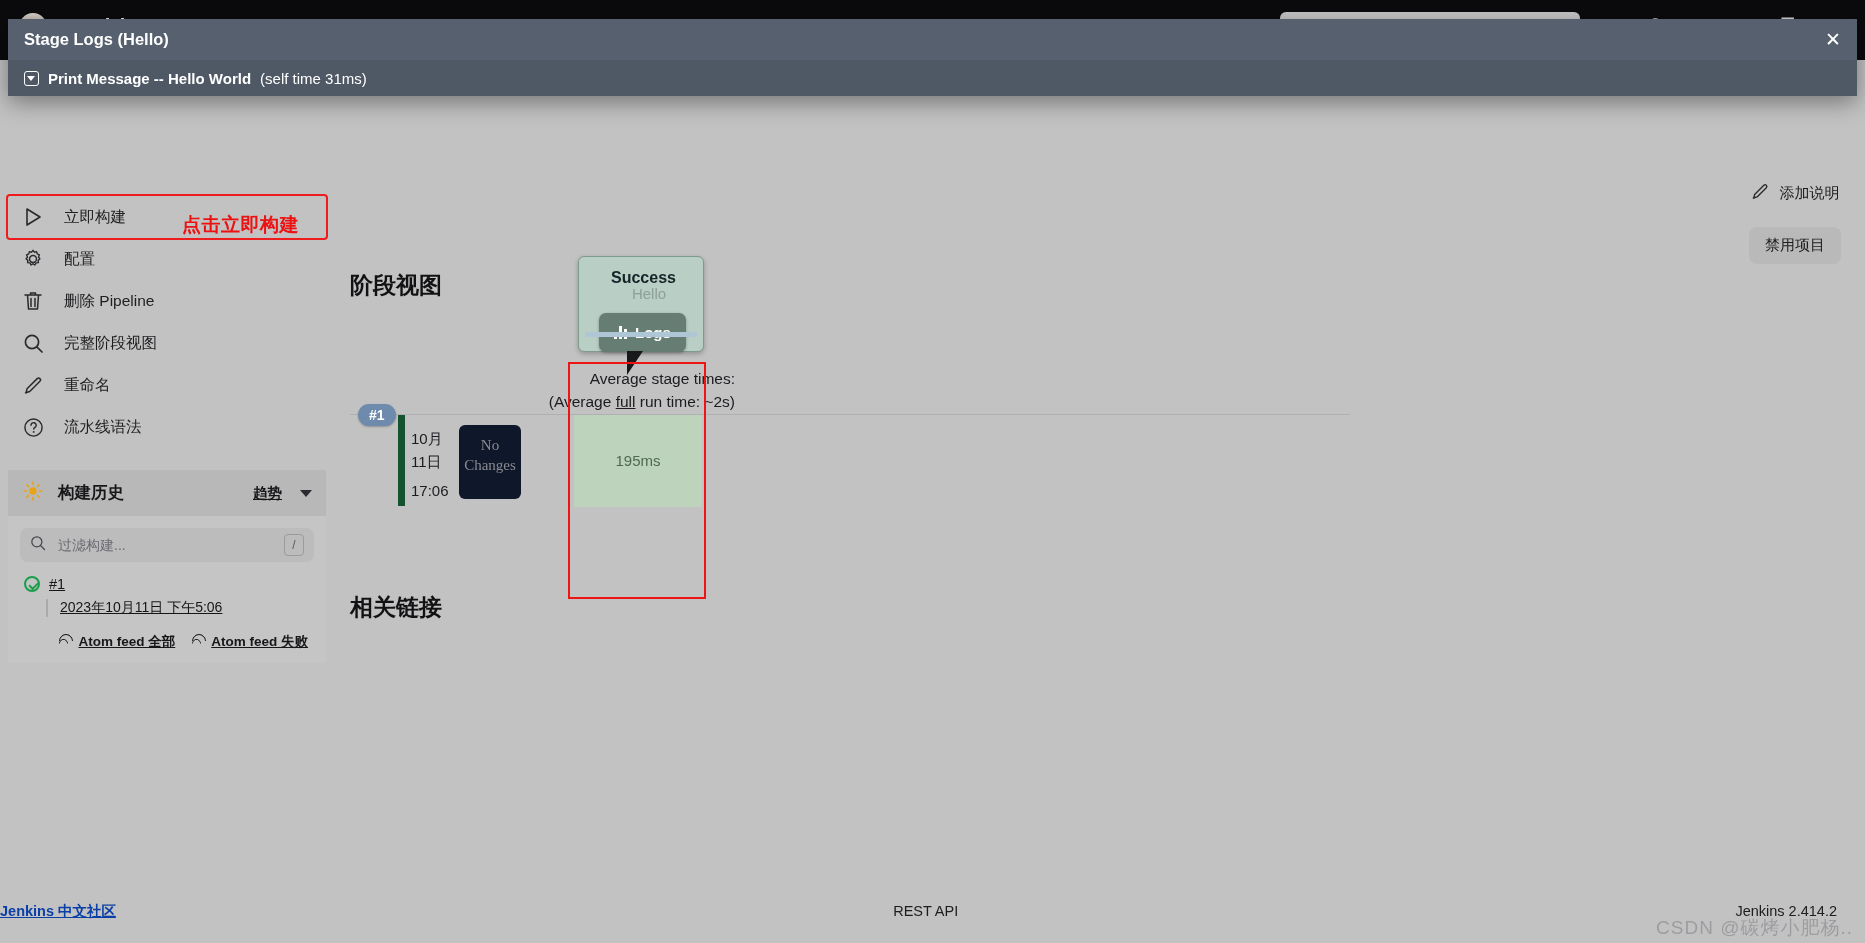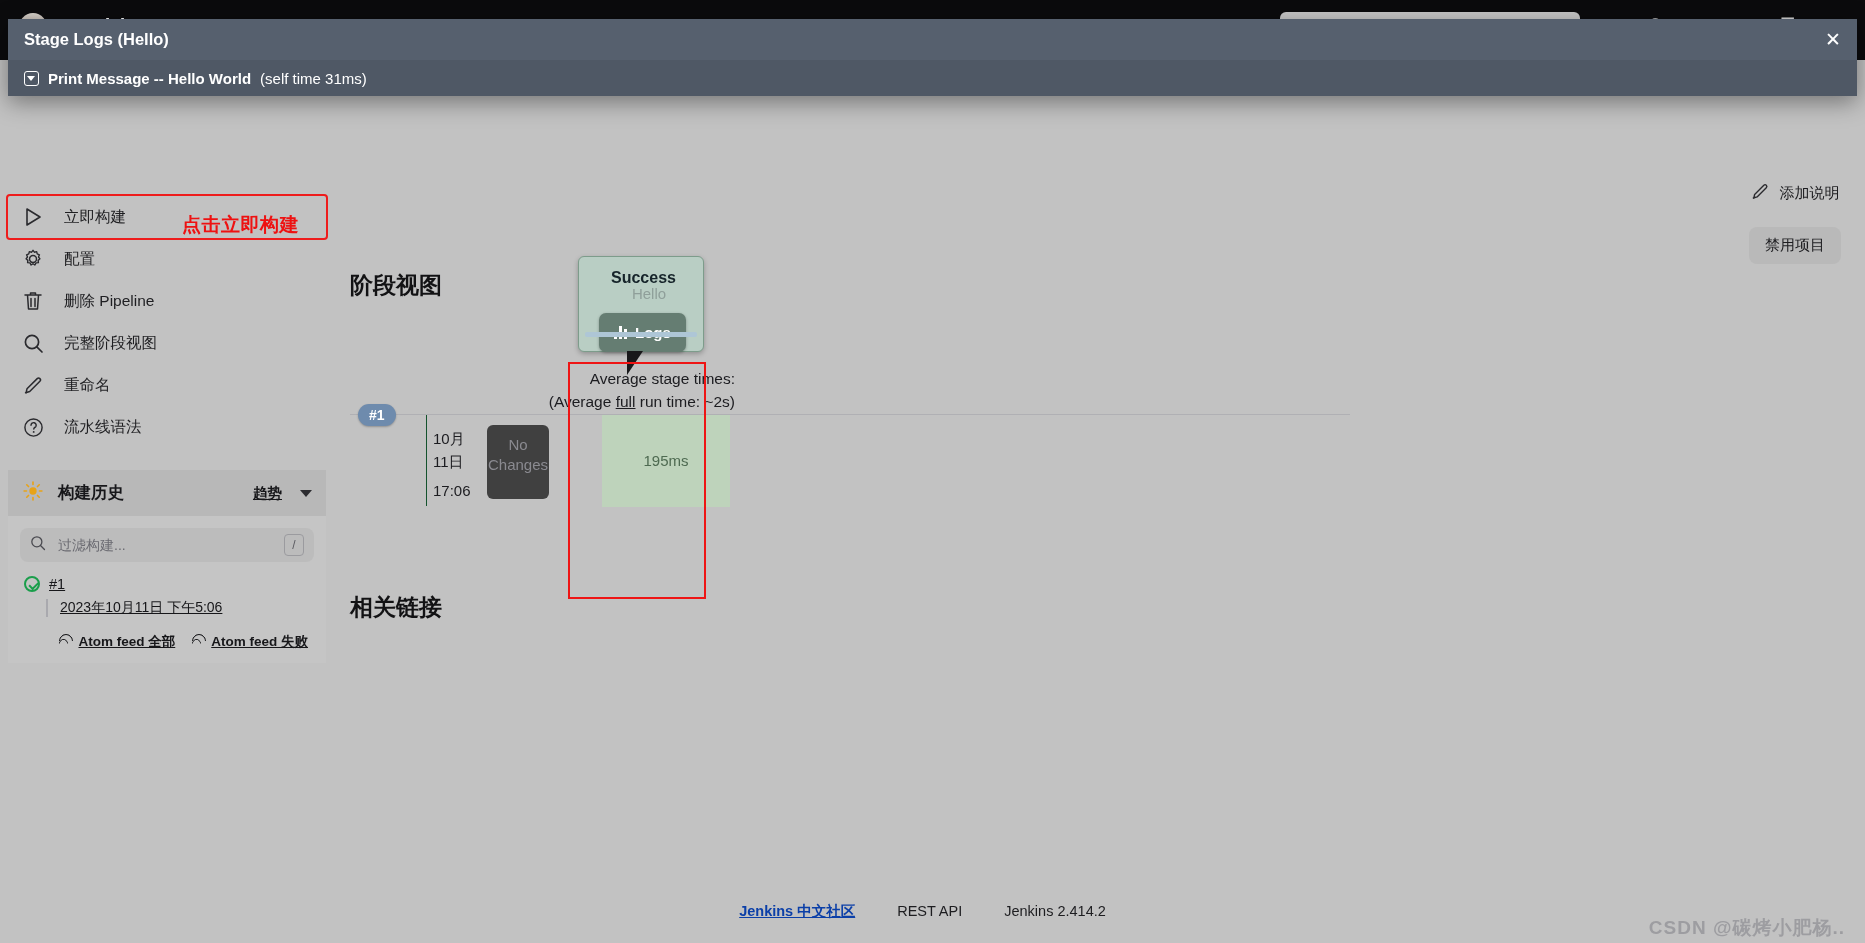--- a/index.html
+++ b/index.html
@@ -304,38 +304,38 @@
     background: #6e8bad;
     color: #ffffff;
     font-weight: 700;
     font-size: 14px;
     border-radius: 11px;
     padding: 3px 11px;
     box-shadow: 0 1px 2px rgba(0,0,0,.25);
   }
   .cell-date {
     width: 55px;
-    border-left: 1px solid #14532d;
+    border-left: 7px solid #14532d;
     padding: 12px 0 0 6px;
     font-size: 15px;
     color: #1c1c20;
     line-height: 1.55;
-    margin-left: 28px;
   }
   .cell-date .t { margin-top: 6px; }
   .nochange {
     margin: 10px 0 0 6px;
     width: 62px; height: 74px;
-    background: #404040;
+    background: #0f172a;
     border-radius: 6px;
     color: #8a8a90;
     font-size: 15px;
     text-align: center;
     padding-top: 10px;
     line-height: 1.35;
+    font-family: Liberation Serif, serif;
   }
   .stage-cell {
     margin-left: 53px;
     width: 128px;
     height: 92px;
     background: #bed3bb;
     color: #4e6a51;
     font-size: 15px;
     display: flex;
     align-items: center;
@@ -416,41 +416,40 @@
     left: 350px; top: 532px;
     font-size: 23px; font-weight: 700; color: #121214;
   }
 
   
   .footer {
     position: absolute;
     left: 0; right: 0; bottom: 14px;
     height: 36px;
     display: flex;
-    justify-content: center;
+    justify-content: space-between;
     align-items: center;
     gap: 42px;
-    padding-right: 20px;
+    padding-right: 28px;
     font-size: 14.5px;
     color: #1d1d20;
   }
   .footer .jk-community {
     color: #0b3fa8; font-weight: 700;
     text-decoration: underline;
     cursor: pointer;
   }
   .watermark {
     position: absolute;
-    right: 20px; bottom: 2px;
+    right: 12px; bottom: 2px;
     font-size: 19px;
     color: #9a9a9e;
     opacity: .9;
     letter-spacing: 1px;
     white-space: nowrap;
-    font-weight: bold;
   }
 
   
   .modal {
     position: absolute;
     left: 8px; top: 19px;
     width: 1849px;
     background: #ffffff;
     box-shadow: 0 6px 22px rgba(0,0,0,.4);
     z-index: 50;

